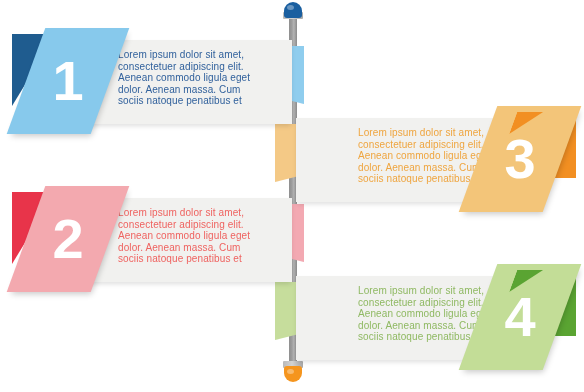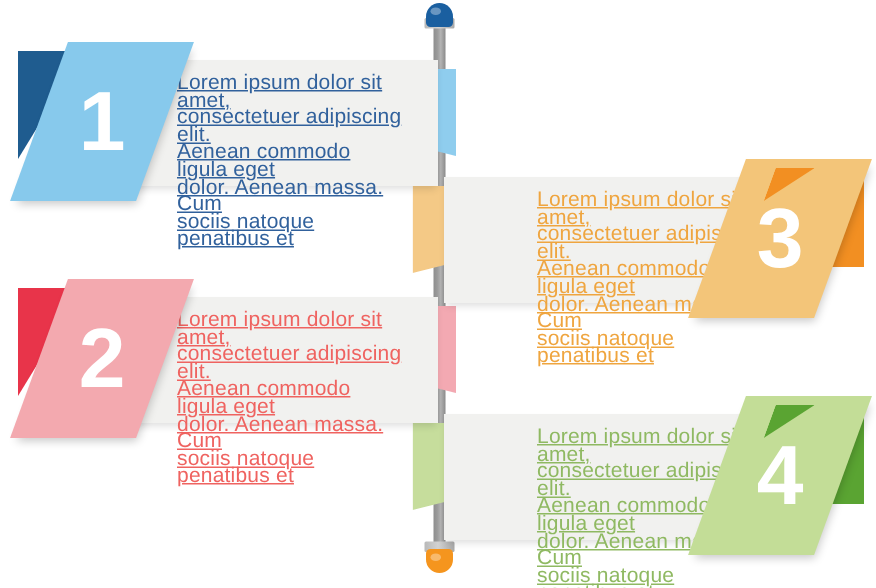--- a/index.html
+++ b/index.html
@@ -82,25 +82,24 @@
     height: 84px;
     background: #f1f1ef;
     box-shadow: 0 3px 5px -1px rgba(0,0,0,0.13);
   }
   .step-1 .panel, .step-2 .panel { left: 86px;  right: 8px; }
   .step-3 .panel, .step-4 .panel { left: 10px;  right: 86px; }
 
   .panel-text {
     position: absolute;
     top: 9px;
-    font-size: 14px;
+    font-size: 10px;
     line-height: 11.6px;
     white-space: pre-line;
     letter-spacing: 0.01em;
-    text-decoration: underline;
   }
   .step-1 .panel-text { left: 32px; width: 150px; color: #31619c; }
   .step-2 .panel-text { left: 32px; width: 150px; color: #ef6360; }
   .step-3 .panel-text { left: 62px; width: 150px; color: #efa53f; }
   .step-4 .panel-text { left: 62px; width: 150px; color: #8fb962; }
 
   
   .badge {
     position: absolute;
     top: 0px;

